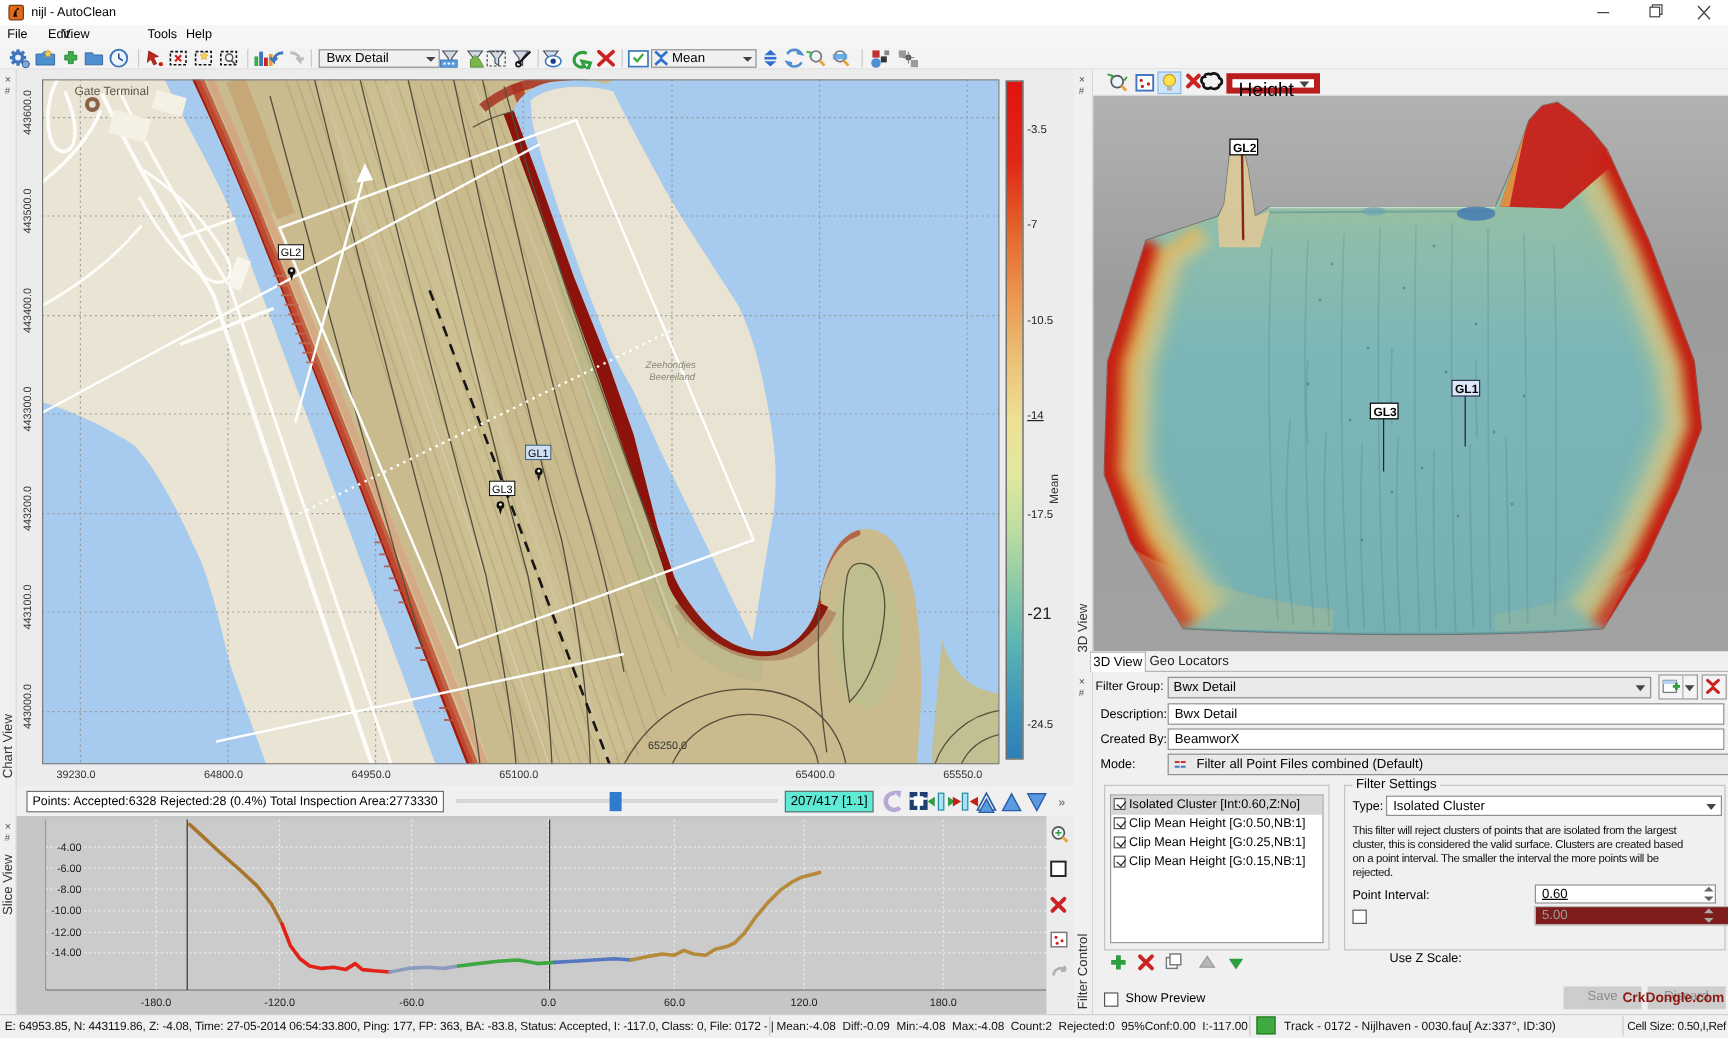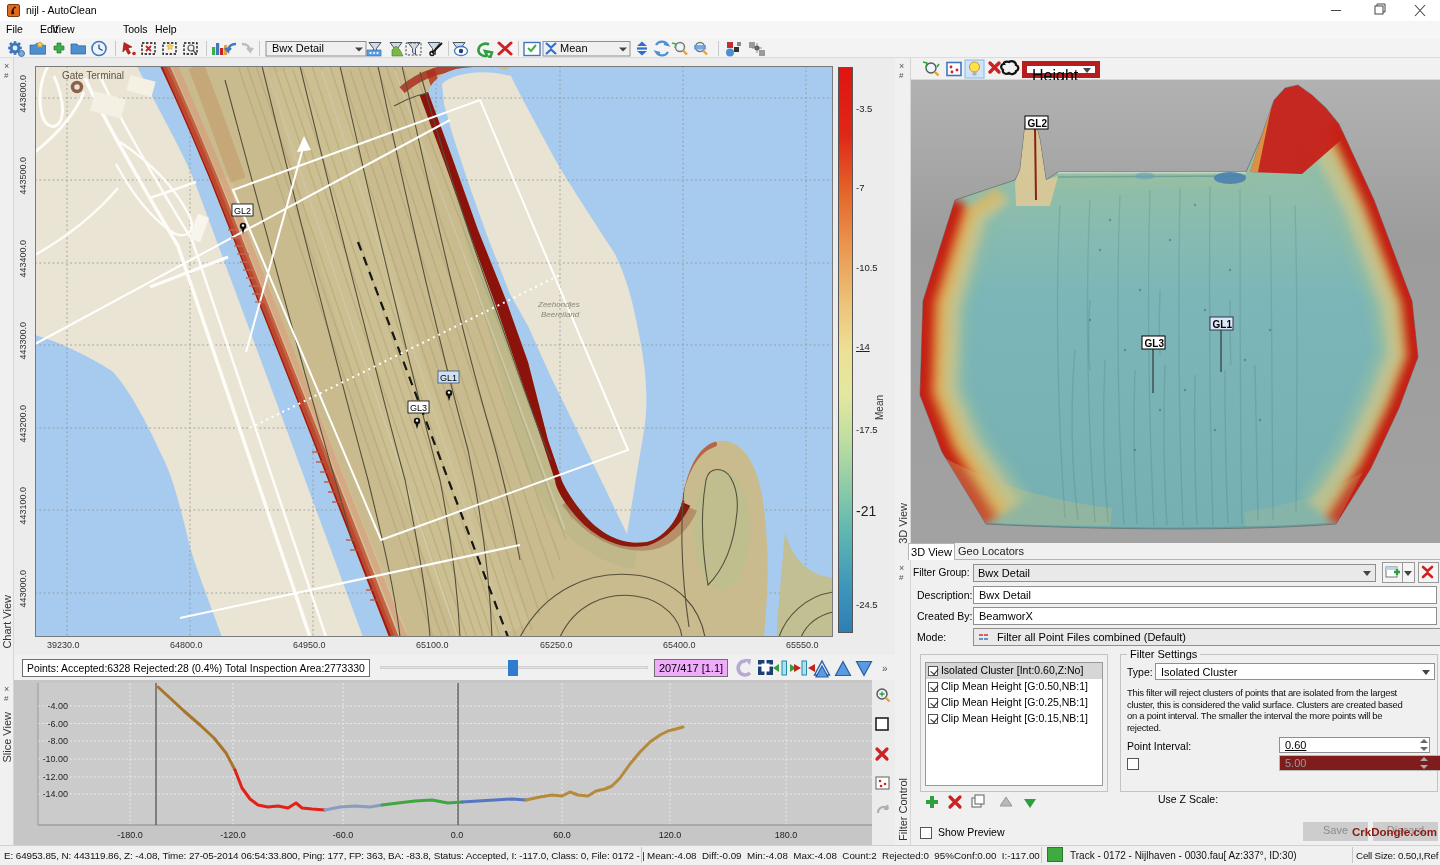--- a/index.html
+++ b/index.html
@@ -256,39 +256,39 @@
 <div class="abs vtext" style="left:18px;top:240px;font-size:9px;">443400.0</div>
 <div class="abs vtext" style="left:18px;top:322px;font-size:9px;">443300.0</div>
 <div class="abs vtext" style="left:18px;top:405px;font-size:9px;">443200.0</div>
 <div class="abs vtext" style="left:18px;top:487px;font-size:9px;">443100.0</div>
 <div class="abs vtext" style="left:18px;top:570px;font-size:9px;">443000.0</div>
 
 <div class="abs" style="left:47px;top:640px;font-size:9px;color:#333;">39230.0</div>
 <div class="abs" style="left:170px;top:640px;font-size:9px;color:#333;">64800.0</div>
 <div class="abs" style="left:293px;top:640px;font-size:9px;color:#333;">64950.0</div>
 <div class="abs" style="left:416px;top:640px;font-size:9px;color:#333;">65100.0</div>
-<div class="abs" style="left:540px;top:640px;font-size:9px;color:#333;">65250.0</div>
+<div class="abs" style="left:540px;top:616px;font-size:9px;color:#333;">65250.0</div>
 <div class="abs" style="left:663px;top:640px;font-size:9px;color:#333;">65400.0</div>
 <div class="abs" style="left:786px;top:640px;font-size:9px;color:#333;">65550.0</div>
 
 <div class="abs" style="left:838px;top:67px;width:15px;height:566px;border:1px solid #555;background:linear-gradient(to bottom,#e01410 0%,#e02818 12%,#e4652a 22%,#eb9850 32%,#ecc47a 42%,#ede094 50%,#e2e8a0 58%,#bede9f 66%,#8ecca7 74%,#60b8b0 82%,#3d96bb 92%,#2e7fb5 100%);"></div>
 <div class="abs" style="left:856px;top:103px;font-size:9.5px;color:#222;">-3.5</div>
 <div class="abs" style="left:856px;top:182px;font-size:9.5px;color:#222;">-7</div>
 <div class="abs" style="left:856px;top:262px;font-size:9.5px;color:#222;">-10.5</div>
 <div class="abs" style="left:856px;top:341px;font-size:9.5px;color:#222;text-decoration:underline;">-14</div>
 <div class="abs" style="left:856px;top:424px;font-size:9.5px;color:#222;">-17.5</div>
 <div class="abs" style="left:856px;top:503px;font-size:14px;color:#222;">-21</div>
 <div class="abs" style="left:856px;top:599px;font-size:9.5px;color:#222;">-24.5</div>
 <div class="abs vtext" style="left:874px;top:395px;font-size:10px;">Mean</div>
 
 <div class="abs" style="left:14px;top:655px;width:881px;height:25px;background:#f0f0f0;"></div>
 <div class="abs" style="left:22px;top:659px;width:348px;height:18px;background:#fff;border:1px solid #707070;font-size:11px;color:#000;padding:3px 0 0 4px;white-space:nowrap;overflow:hidden;font-size:10.4px !important;">Points: Accepted:6328 Rejected:28 (0.4%) Total Inspection Area:2773330</div>
 <div class="abs" style="left:380px;top:666px;width:268px;height:3px;background:#e2e2e2;border:1px solid #d0d0d0;"></div>
 <div class="abs" style="left:508px;top:660px;width:10px;height:16px;background:#2e7bd0;"></div>
-<div class="abs" style="left:654px;top:659px;width:74px;height:18px;background:#f0abfc;border:1px solid #707070;font-size:11px;color:#000;text-align:center;padding-top:2px;">207/417 [1.1]</div>
+<div class="abs" style="left:654px;top:659px;width:74px;height:18px;background:#5eead4;border:1px solid #707070;font-size:11px;color:#000;text-align:center;padding-top:2px;">207/417 [1.1]</div>
 <svg class="abs" style="left:730px;top:657px" width="162" height="22" viewBox="0 0 162 22">
 <path d="M16,4 A7,7 0 1 0 20,16" fill="none" stroke="#b8a8d4" stroke-width="3.6"></path>
     <path d="M14,2 l7,0 -1,6 z" fill="#b8a8d4"></path>
 <rect x="28" y="3" width="15" height="15" fill="#1e3f72"></rect>
     <rect x="31.5" y="6.5" width="8" height="8" fill="#fff"></rect>
     <path d="M28,8.5 h15 M35.5,3 v15" stroke="#fff" stroke-width="2"></path>
 <rect x="52" y="4" width="4.5" height="14" fill="#a8e4f0" stroke="#2888a8" stroke-width="1"></rect>
     <path d="M43,11 L49,7 L49,15 Z M66,11 L60,7 L60,15 Z" fill="#2f9e3f"></path>
 <rect x="72" y="4" width="4.5" height="14" fill="#a8e4f0" stroke="#2888a8" stroke-width="1"></rect>
     <path d="M71,11 L64,7 L64,15 Z M78,11 L85,7 L85,15 Z" fill="#c22318"></path>

